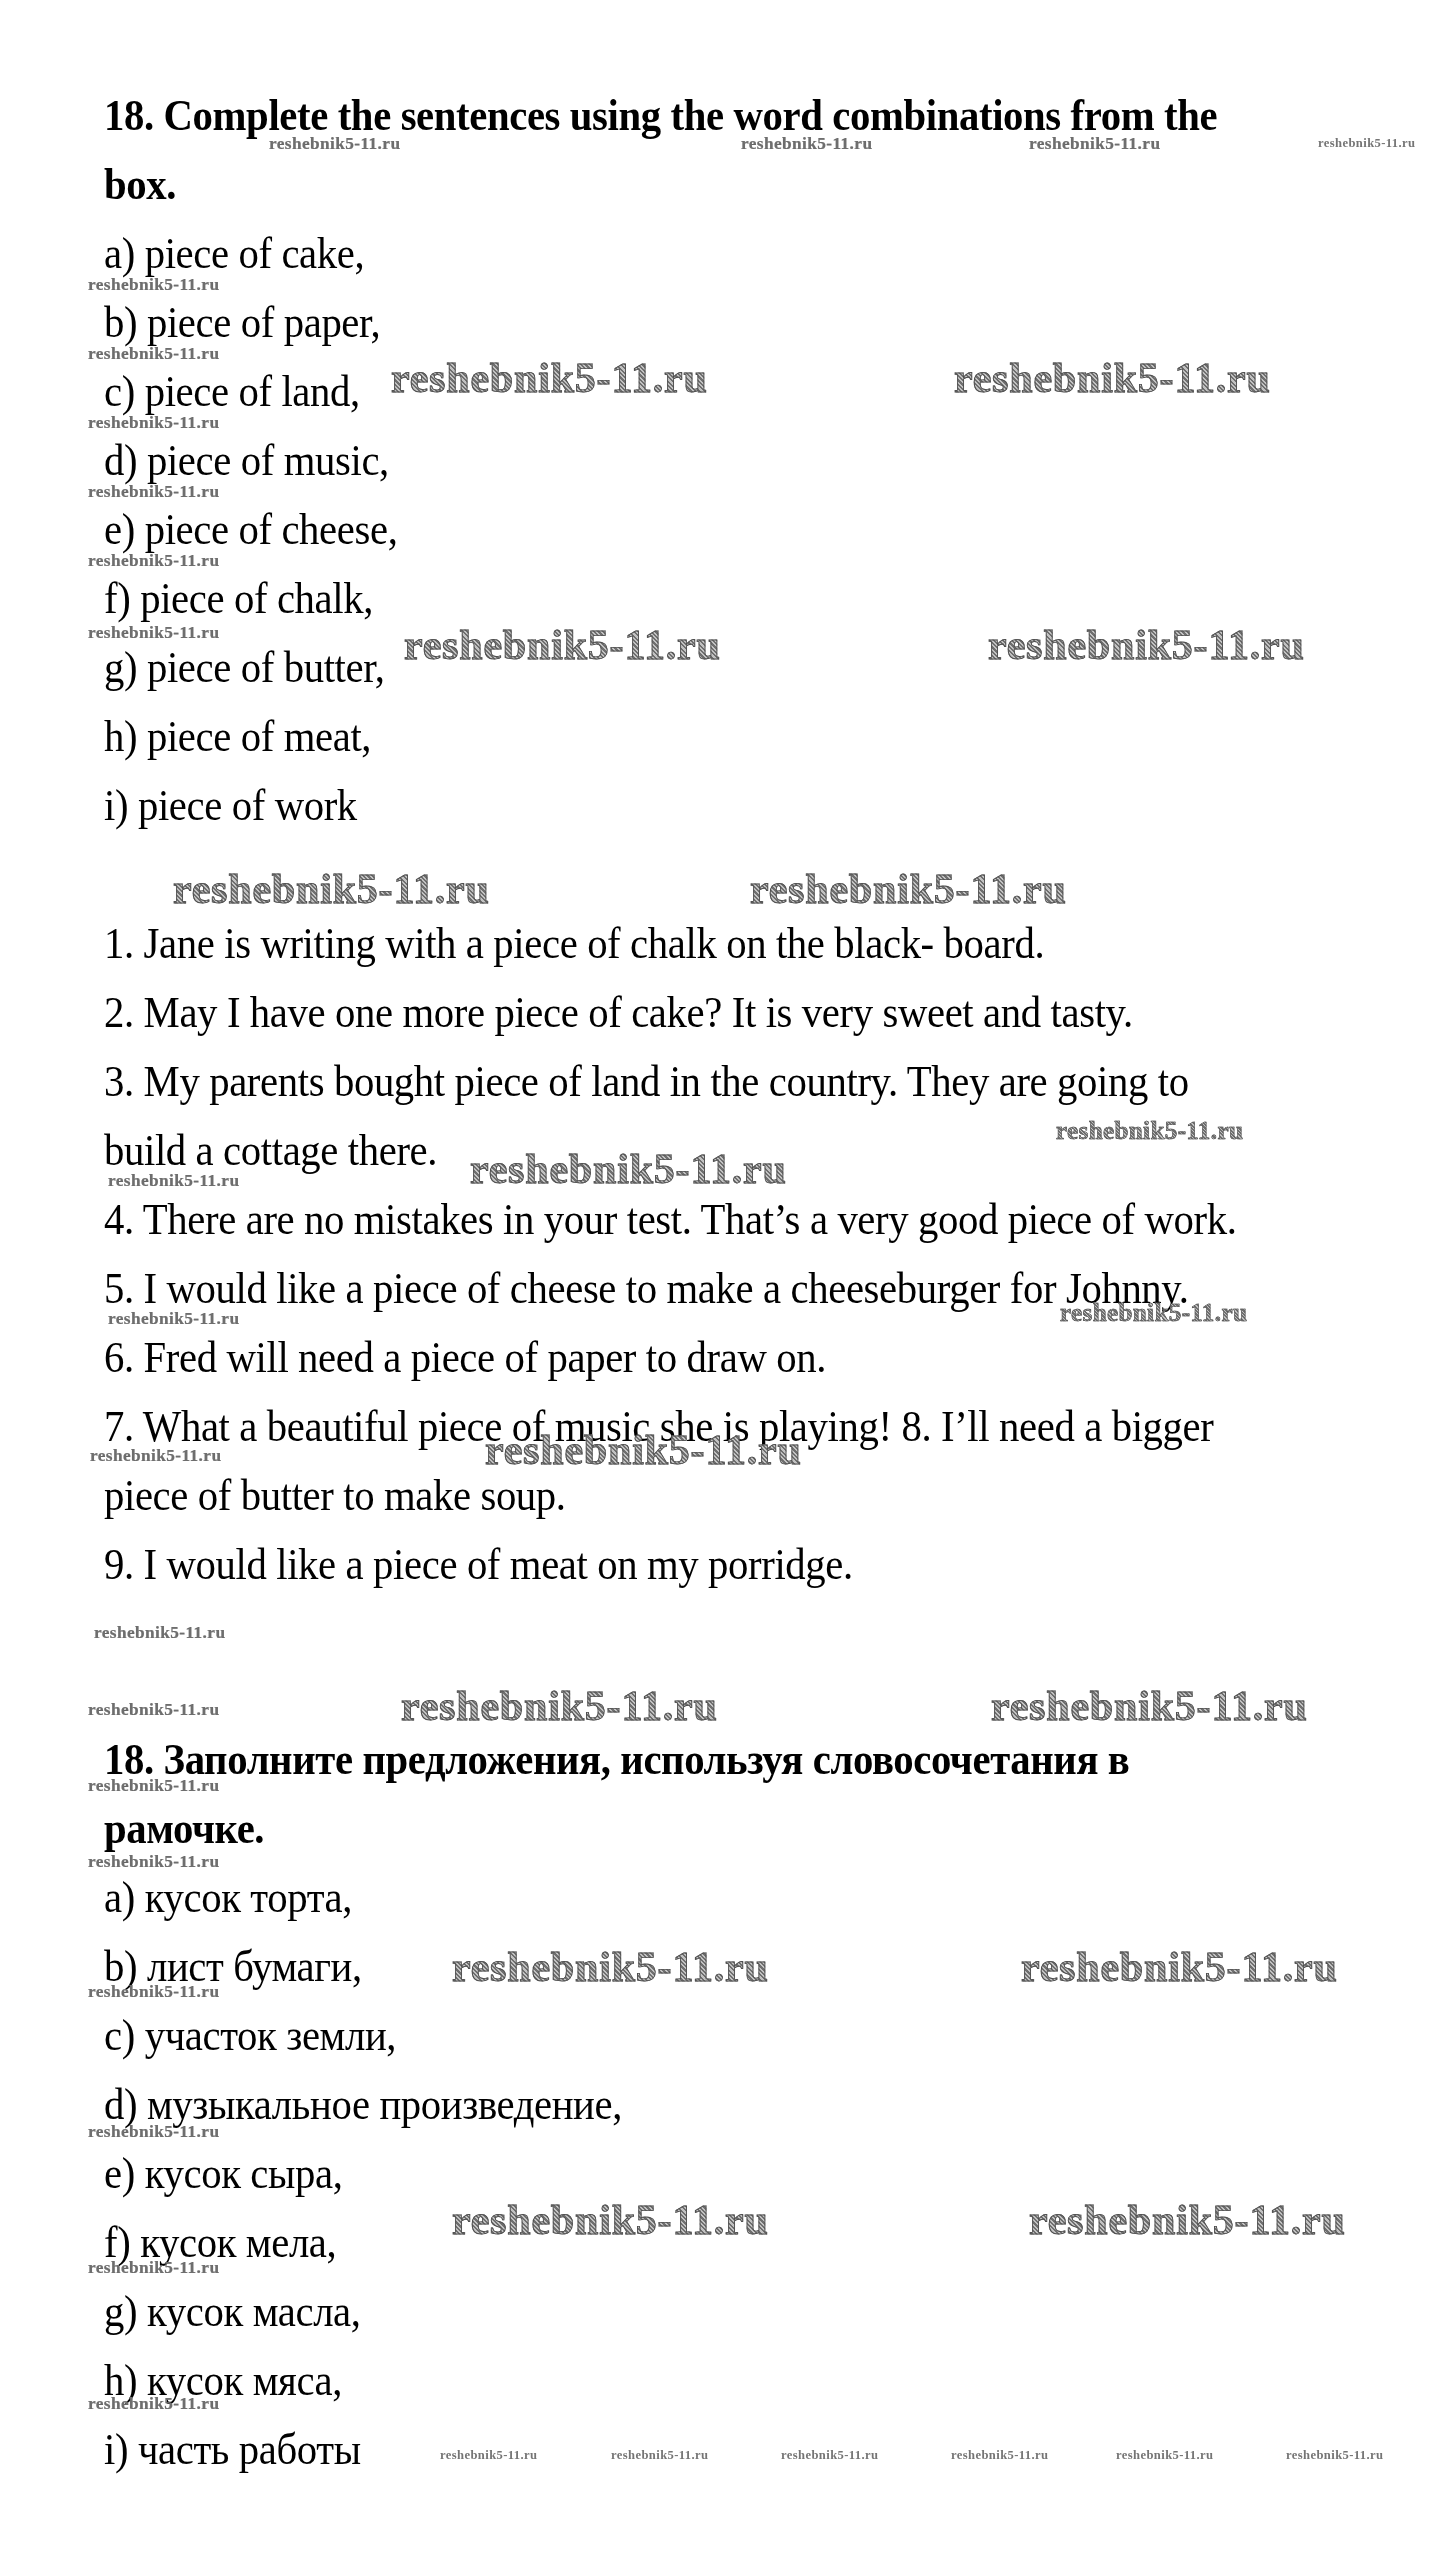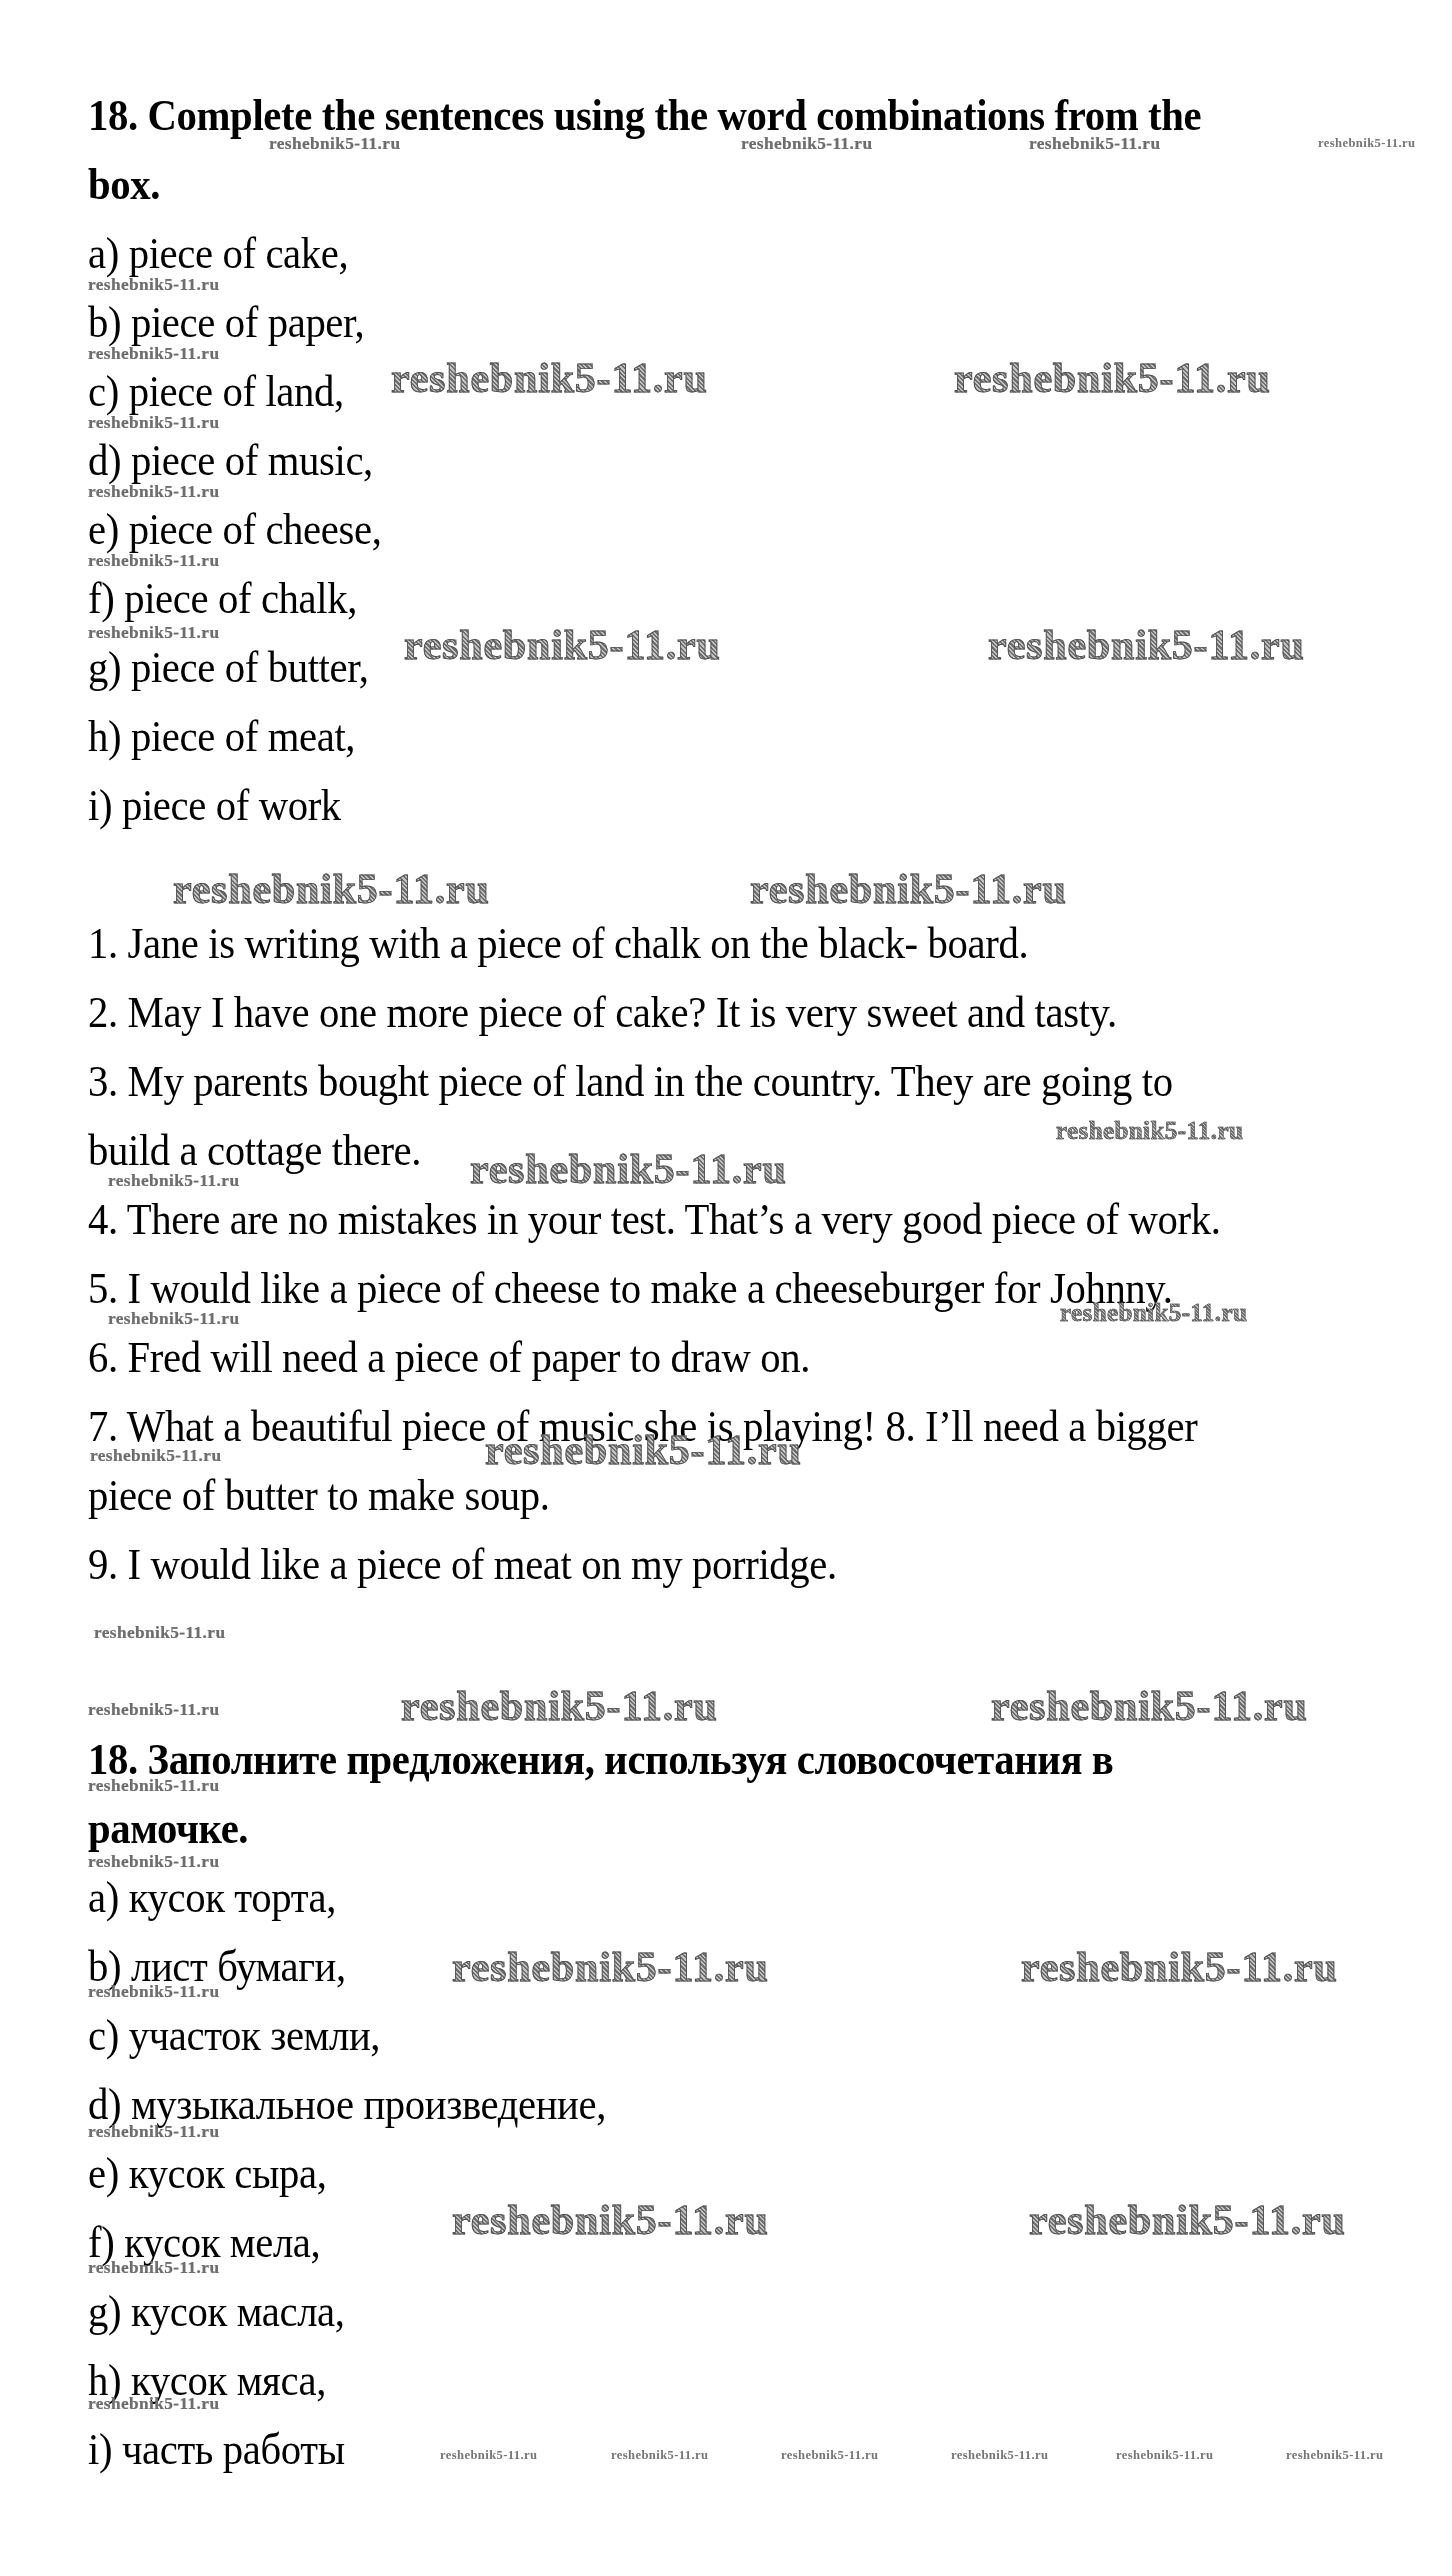--- a/index.html
+++ b/index.html
@@ -8,21 +8,21 @@
     width: 1452px;
     height: 2576px;
     background: #ffffff;
     overflow: hidden;
     font-family: "Liberation Serif", serif;
     color: #000;
   }
   .content {
     position: absolute;
     top: 79px;
-    left: 88px;
+    left: 104px;
     right: 0;
   }
   .line {
     font-size: 42px;
     line-height: 69px;
     height: 69px;
     white-space: nowrap;
     letter-spacing: -0.4px;
     transform-origin: left top;
     transform: scale(0.97, 1.06);

